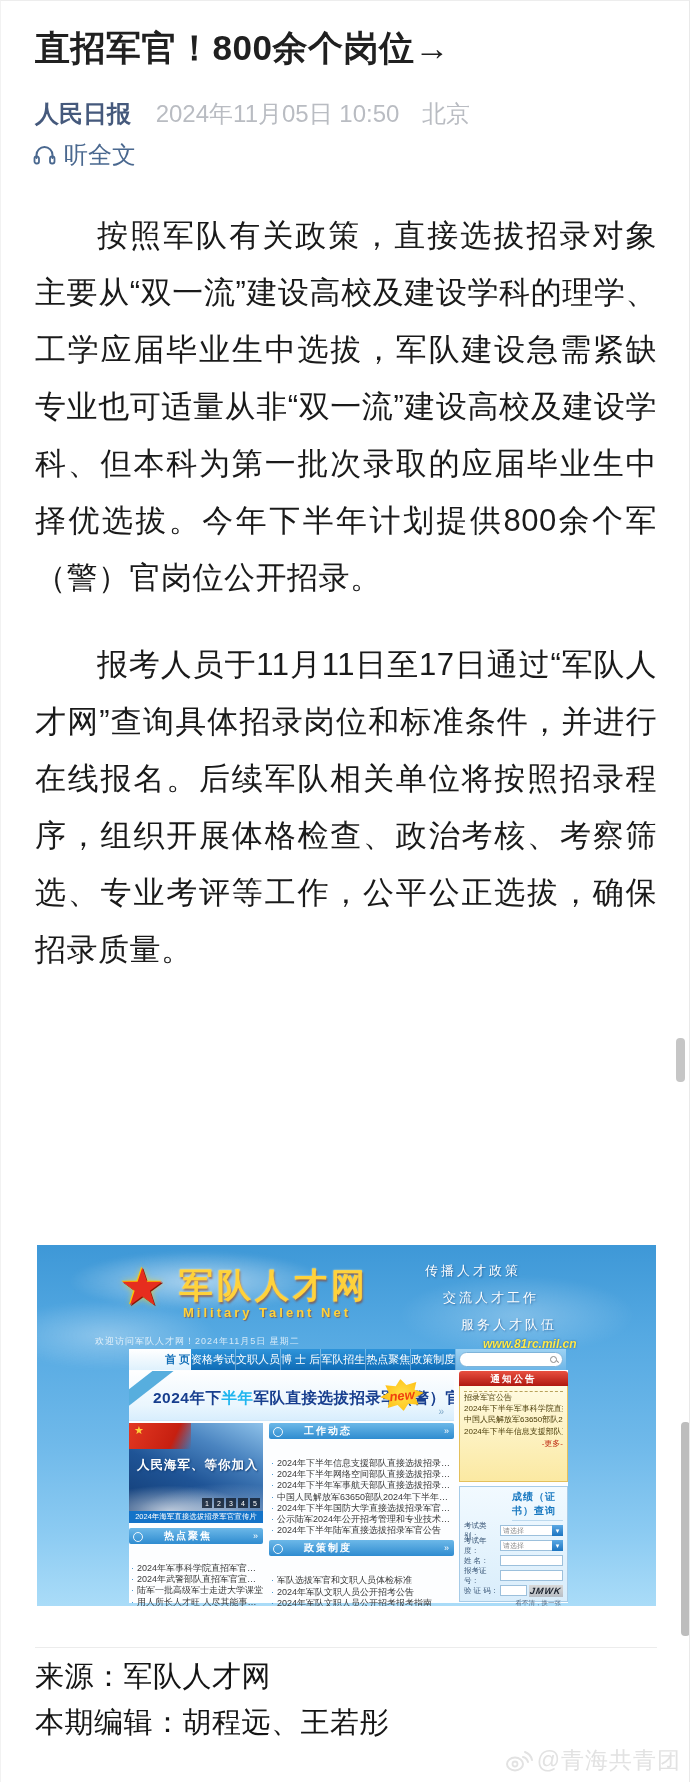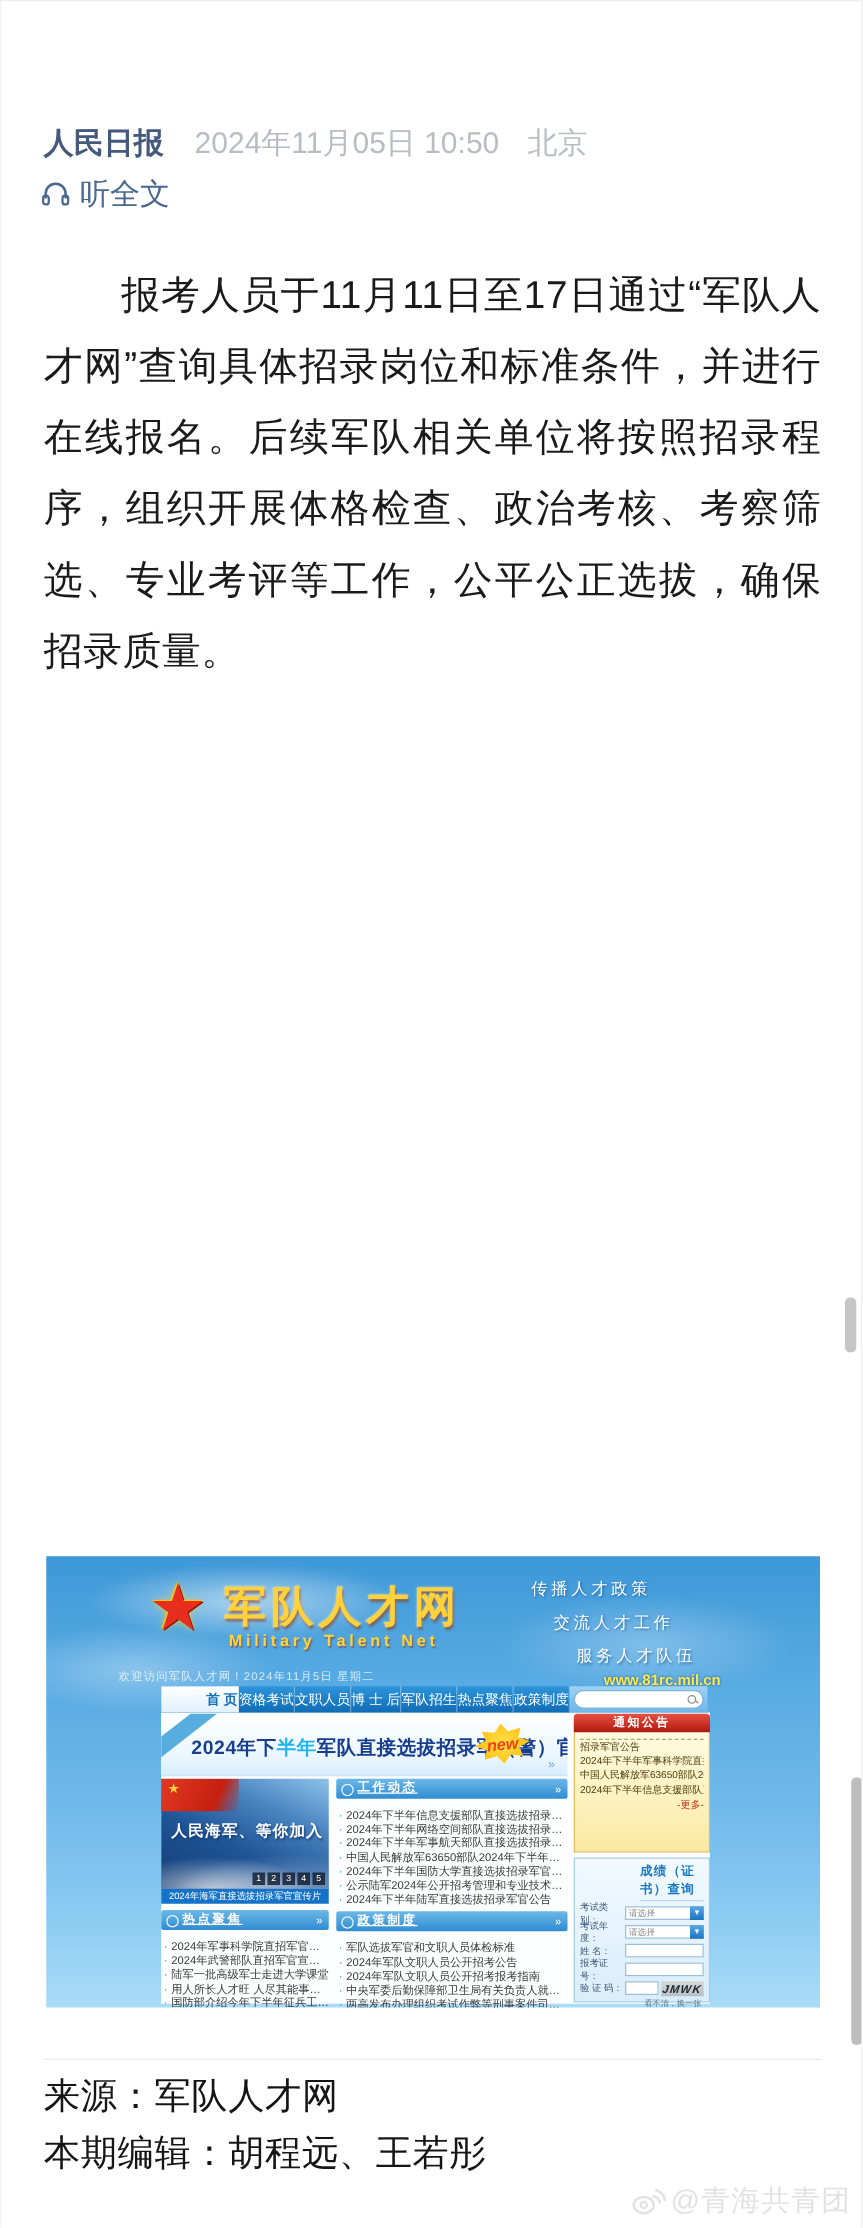--- a/index.html
+++ b/index.html
@@ -37,21 +37,21 @@
   .logo-cn{position:absolute;left:142px;top:18px;font-size:34px;font-weight:700;color:#ffd23a;
            letter-spacing:4px;text-shadow:1px 2px 2px rgba(140,40,0,.55),0 0 2px #fff0b0;}
   .logo-en{position:absolute;left:146px;top:60px;font-size:13px;font-weight:700;color:#ffd23a;
            letter-spacing:3px;text-shadow:1px 1px 1px rgba(140,40,0,.5);}
   .slogans{position:absolute;left:388px;top:12px;width:200px;}
   .slogans div{font-size:13px;font-weight:400;color:#fff;letter-spacing:3px;line-height:27px;
                text-shadow:1px 1px 2px rgba(20,70,130,.6);}
   .slogans div:nth-of-type(2){margin-left:18px;}
   .slogans div:nth-of-type(3){margin-left:36px;}
   .site-url{position:absolute;left:446px;top:92px;font-size:12px;font-weight:700;color:#ffe94a;
-            text-shadow:0 0 2px rgba(0,60,120,.8);}
+            text-shadow:0 0 2px rgba(0,60,120,.8);font-style:italic;}
   .welcome{position:absolute;left:58px;top:90px;font-size:9px;color:rgba(255,255,255,.75);letter-spacing:1px;}
 
   .navbar{position:absolute;left:92px;top:104px;width:437px;height:21px;display:flex;}
   .nav-tabs{flex:1;display:flex;background:linear-gradient(180deg,#2e94da 0%,#0f6cb6 100%);}
   .nav-tab{flex:1;display:flex;align-items:center;justify-content:center;font-size:11px;color:#fff;
            border-right:1px solid rgba(255,255,255,.35);white-space:nowrap;cursor:pointer;}
   .nav-tab:nth-of-type(1){background:linear-gradient(180deg,#ffffff,#dff1fd);color:#1470b8;font-weight:700;padding-left:36px;}
   .search-zone{width:114px;background:linear-gradient(180deg,#9ed2f2,#6db6e8);display:flex;align-items:center;justify-content:center;}
   .search-box{width:104px;height:15px;background:#fff;border-radius:8px;border:1px solid #7fb4da;
               display:flex;align-items:center;padding:0 4px;}
@@ -91,21 +91,21 @@
   .hero-text{position:absolute;left:8px;top:34px;font-size:12.5px;font-weight:700;color:#fff;
              letter-spacing:1px;text-shadow:1px 1px 2px #123c74;white-space:nowrap;}
   .pager{position:absolute;right:3px;bottom:3px;display:flex;gap:2px;}
   .pager div{width:10px;height:10px;background:rgba(18,30,48,.82);color:#fff;font-size:7px;
              display:flex;align-items:center;justify-content:center;cursor:pointer;}
   .hero-caption{width:134px;height:12px;background:#1473c8;color:#fff;font-size:7.5px;line-height:12px;
                 text-align:center;white-space:nowrap;overflow:hidden;}
 
   .sec-head{position:relative;height:16px;background:linear-gradient(180deg,#6cb8e8 0%,#2f8cd0 100%);
             border-radius:2px;color:#fff;font-size:10px;font-weight:700;line-height:16px;
-            padding-left:17px;letter-spacing:2px;margin-bottom:8px;text-decoration:underline;}
+            padding-left:35px;letter-spacing:2px;margin-bottom:19px;}
   .sec-head::before{content:"";position:absolute;left:4px;top:4px;width:8px;height:8px;border:1.5px solid #fff;
             border-radius:50%;opacity:.9;}
   .sec-head .more{position:absolute;right:5px;top:0;font-size:9px;letter-spacing:0;font-weight:400;cursor:pointer;}
   .col-left .sec-head{margin-top:5px;}
   .col-mid .sec-head.second{margin-top:4px;}
 
   .item-list{margin:0;padding:0 0 0 2px;list-style:none;}
   .item-list li{font-size:9px;color:#3a3a3a;line-height:11.2px;white-space:nowrap;overflow:hidden;
                 text-overflow:ellipsis;cursor:pointer;}
   .item-list li::before{content:"·";color:#2f8cd0;margin-right:3px;}
@@ -151,38 +151,40 @@
 
   
   .thumb-a{position:absolute;left:675px;top:1037px;width:9px;height:44px;background:#c6c6c6;border-radius:4px;}
   .thumb-b{position:absolute;left:680px;top:1421px;width:9px;height:214px;background:#bdbdbd;border-radius:4px;}
 </style>
 </head>
 <body>
 
 <div class="page">
 
+  <h1 class="title">直招军官！800余个岗位→</h1>
 
   <div class="byline">
     <span class="src">人民日报</span>
     <span class="time">2024年11月05日 10:50</span>
     <span class="loc">北京</span>
   </div>
 
   <div class="listen">
     <svg width="23" height="22" viewBox="0 0 23 22">
       <path d="M3.5 14 v-3 a8 8 0 0 1 16 0 v3" fill="none" stroke="#4a688f" stroke-width="2" stroke-linecap="round"></path>
       <rect x="1.5" y="12.5" width="4.5" height="7" rx="2" fill="none" stroke="#4a688f" stroke-width="1.8"></rect>
       <rect x="17" y="12.5" width="4.5" height="7" rx="2" fill="none" stroke="#4a688f" stroke-width="1.8"></rect>
     </svg>
     <span>听全文</span>
   </div>
 
   <div class="body-text">
 
+      <p>按照军队有关政策，直接选拔招录对象主要从“双一流”建设高校及建设学科的理学、工学应届毕业生中选拔，军队建设急需紧缺专业也可适量从非“双一流”建设高校及建设学科、但本科为第一批次录取的应届毕业生中择优选拔。今年下半年计划提供800余个军（警）官岗位公开招录。</p>
       <p>报考人员于11月11日至17日通过“军队人才网”查询具体招录岗位和标准条件，并进行在线报名。后续军队相关单位将按照招录程序，组织开展体格检查、政治考核、考察筛选、专业考评等工作，公平公正选拔，确保招录质量。</p>
     </div>
 
   <div class="site">
     <div class="cloud c1"></div>
     <div class="cloud c2"></div>
     <div class="cloud c3"></div>
 
     <div class="logo-star">★</div>
     <div class="logo-cn">军队人才网</div>

